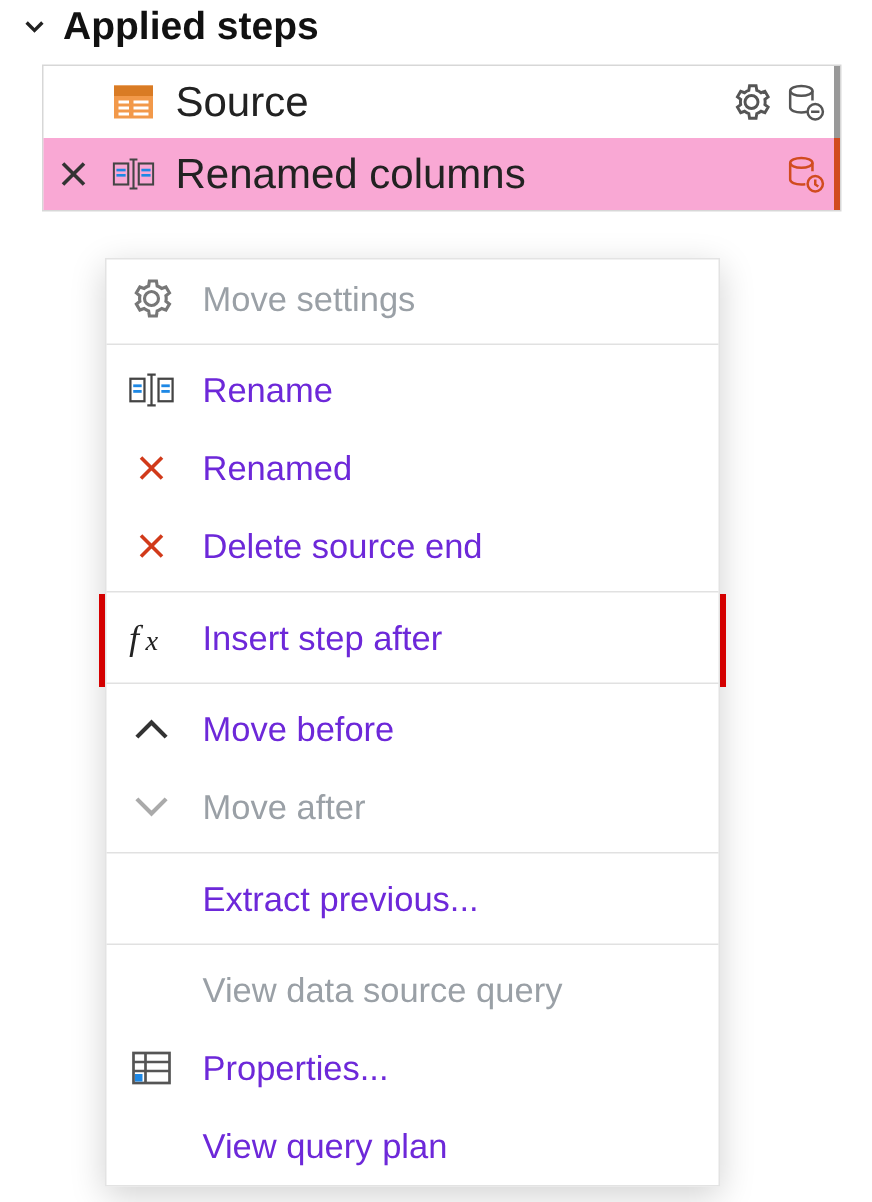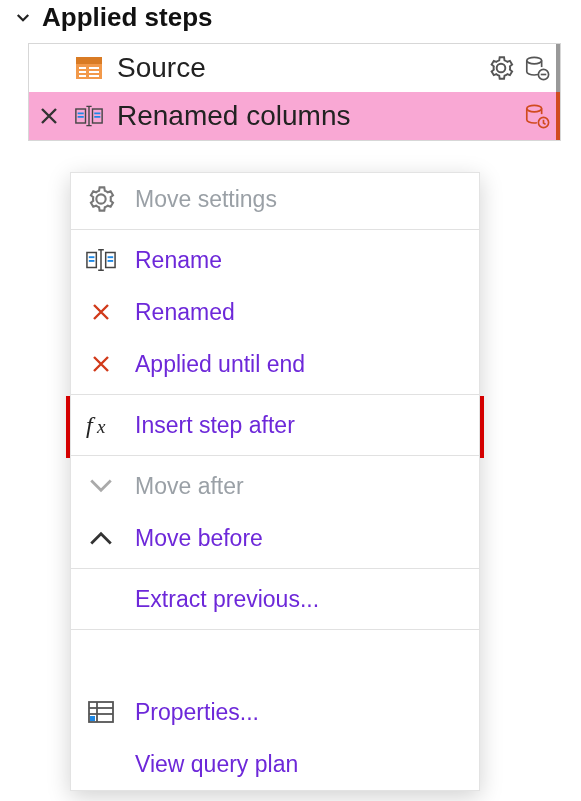--- a/index.html
+++ b/index.html
@@ -226,66 +226,67 @@
     </span>
     <span>Renamed</span>
   </div>
 
   <div class="ctx-item">
     <span class="mi-icon">
       <svg class="icon-svg" width="24" height="24" viewBox="0 0 24 24">
           <path d="M5 5l14 14M19 5L5 19" stroke="#d13a1a" stroke-width="2.4" fill="none"></path>
         </svg>
     </span>
-    <span>Applied until end</span>
+    <span>Delete source end</span>
   </div>
 
   <div class="ctx-sep"></div>
 
   <div class="ctx-item">
     <span class="mi-icon">
       <svg class="icon-svg" width="30" height="26" viewBox="0 0 30 26">
         <text x="0" y="21" font-family="Georgia, serif" font-style="italic" font-size="24" fill="#222">f</text>
         <text x="11" y="21" font-family="Georgia, serif" font-style="italic" font-size="19" fill="#222">x</text>
       </svg>
     </span>
     <span>Insert step after</span>
   </div>
 
   <div class="ctx-sep"></div>
 
+  <div class="ctx-item">
+    <span class="mi-icon">
+      <svg class="icon-svg" width="26" height="20" viewBox="0 0 24 16">
+          <path d="M3 13l9-9 9 9" fill="none" stroke="#333" stroke-width="2.6"></path>
+        </svg>
+    </span>
+    <span>Move before</span>
+  </div>
+
   <div class="ctx-item disabled">
     <span class="mi-icon">
       <svg class="icon-svg" width="26" height="20" viewBox="0 0 24 16">
           <path d="M3 3l9 9 9-9" fill="none" stroke="#aaa" stroke-width="2.6"></path>
         </svg>
     </span>
     <span>Move after</span>
   </div>
 
-  <div class="ctx-item">
-    <span class="mi-icon">
-      <svg class="icon-svg" width="26" height="20" viewBox="0 0 24 16">
-          <path d="M3 13l9-9 9 9" fill="none" stroke="#333" stroke-width="2.6"></path>
-        </svg>
-    </span>
-    <span>Move before</span>
-  </div>
-
   <div class="ctx-sep"></div>
 
   <div class="ctx-item">
     <span class="mi-icon"></span>
     <span>Extract previous...</span>
   </div>
 
   <div class="ctx-sep"></div>
 
   <div class="ctx-item disabled">
     <span class="mi-icon"></span>
+    <span>View data source query</span>
   </div>
 
   <div class="ctx-item">
     <span class="mi-icon">
       <svg class="icon-svg" width="28" height="28" viewBox="0 0 28 28">
         <rect x="2" y="4" width="24" height="20" fill="none" stroke="#555" stroke-width="1.8"></rect>
         <line x1="2" y1="10" x2="26" y2="10" stroke="#555" stroke-width="1.8"></line>
         <line x1="2" y1="16" x2="26" y2="16" stroke="#555" stroke-width="1.8"></line>
         <line x1="10" y1="4" x2="10" y2="24" stroke="#555" stroke-width="1.8"></line>
         <rect x="3" y="18" width="5" height="5" fill="#1e88e5"></rect>

